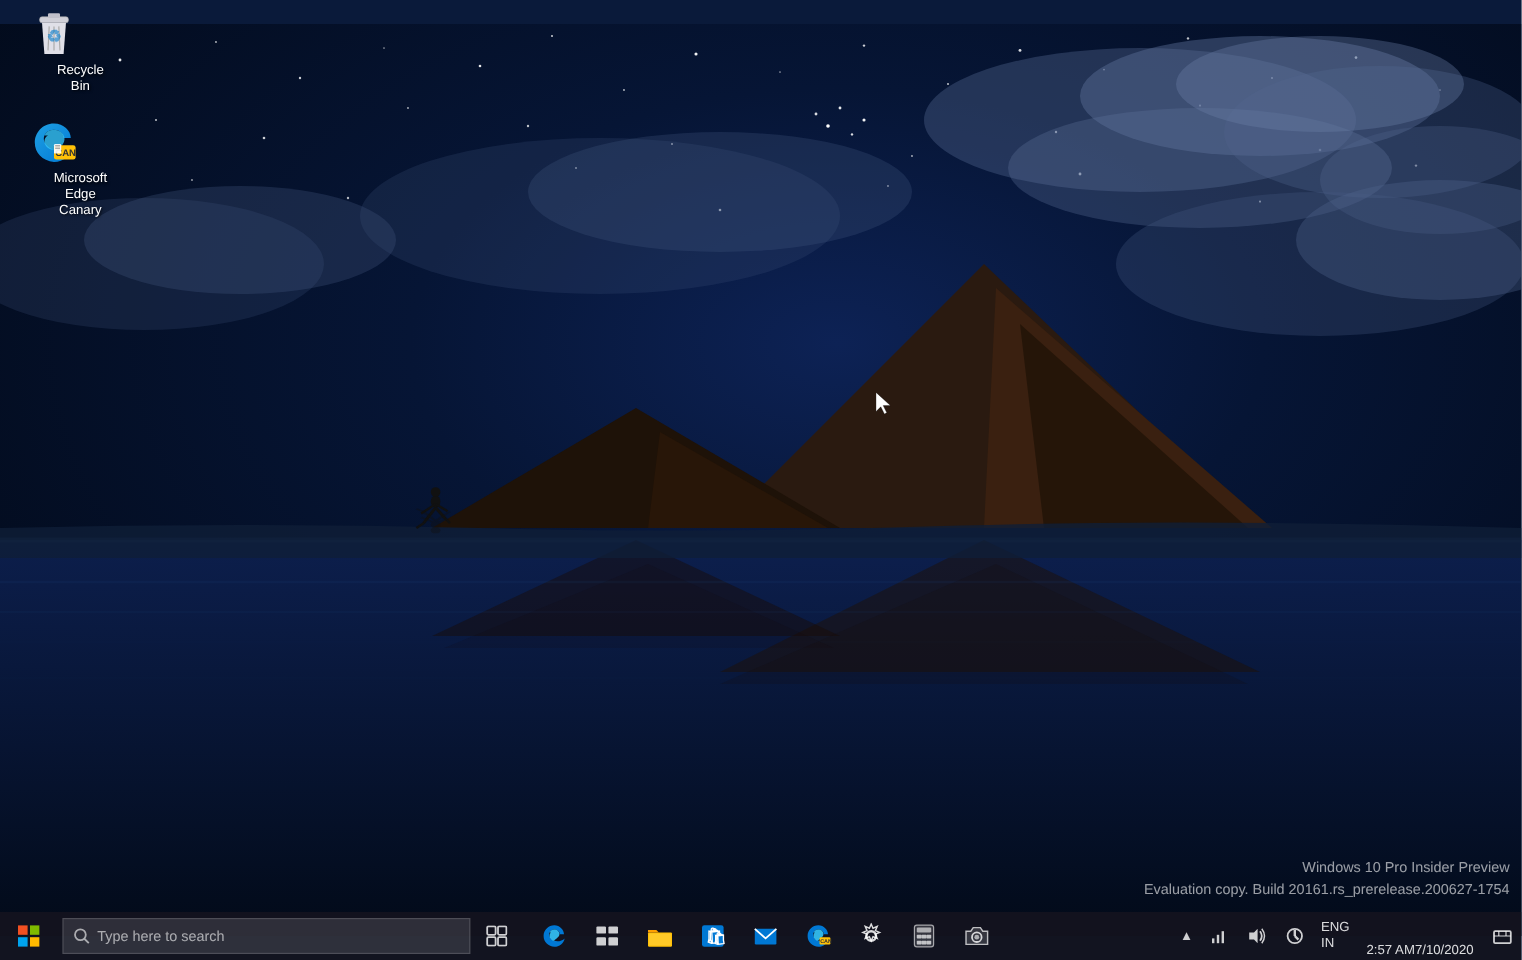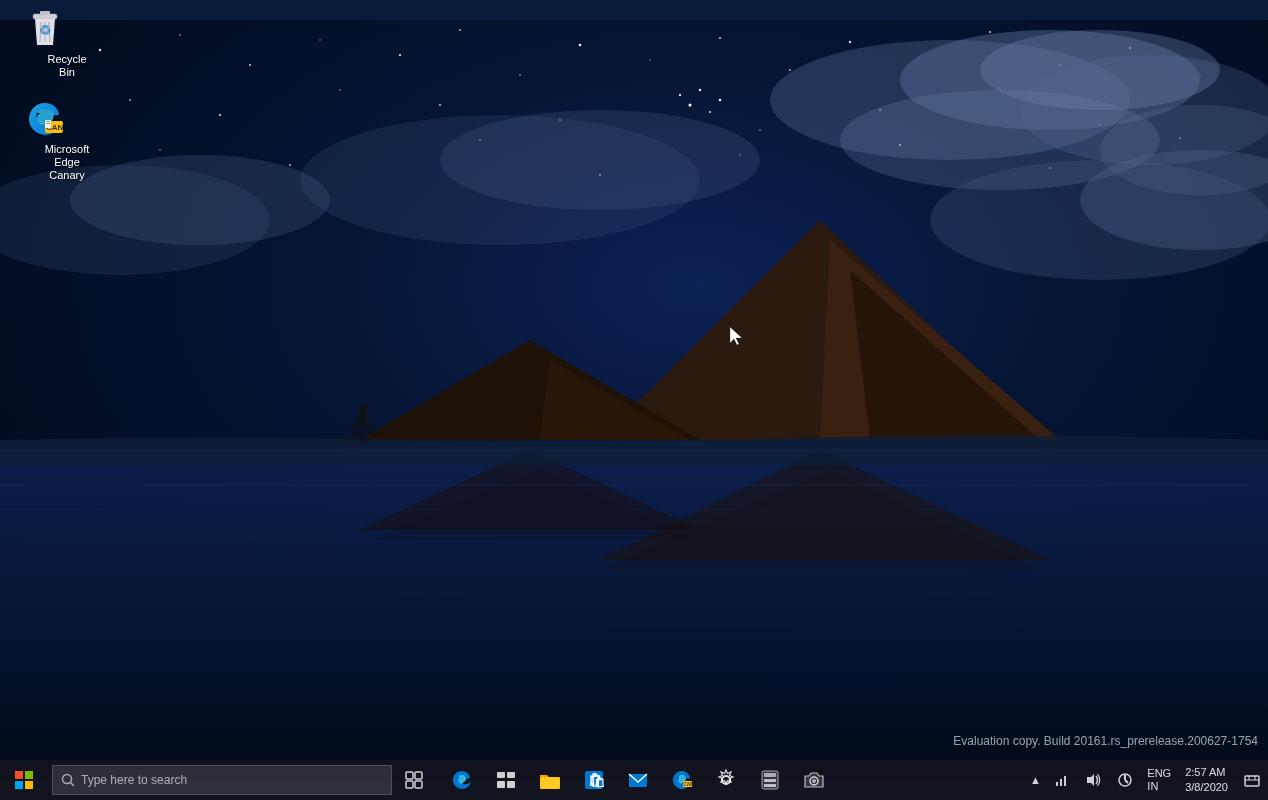--- a/index.html
+++ b/index.html
@@ -185,22 +185,21 @@
       padding: 0 6px;
       cursor: pointer;
       height: 40px;
       color: rgba(255,255,255,0.85);
       font-size: 11px;
       line-height: 1.2;
     }
 
     .clock-area {
       display: flex;
-      flex-direction: column;
-      align-items: flex-start;
+      align-items: flex-end;
       justify-content: center;
       padding: 0 8px;
       cursor: pointer;
       height: 40px;
       color: rgba(255,255,255,0.85);
       font-size: 11px;
       line-height: 1.4;
     }
 
     .notif-btn {
@@ -367,20 +366,21 @@
     <polygon points="540,450 695,520 370,520" fill="rgba(20,10,4,0.3)" opacity="0.45"></polygon>
   </svg>
 
   <div class="cursor">
     <svg width="12" height="18" viewBox="0 0 12 18">
       <polygon points="0,0 0,16 4,12 7,18 9,17 6,11 12,11" fill="white" stroke="rgba(0,0,0,0.5)" stroke-width="0.5"></polygon>
     </svg>
   </div>
 
   <div class="watermark">
+    <div>Windows 10 Pro Insider Preview</div>
     <div>Evaluation copy. Build 20161.rs_prerelease.200627-1754</div>
   </div>
 
   <div class="desktop-icon" style="top:5px;left:5px;">
     <div class="icon-img">
       <svg width="40" height="40" viewBox="0 0 40 40">
 
         <rect x="8" y="5" width="24" height="5" rx="2" fill="#d0d0d8" stroke="#aaa" stroke-width="0.5"></rect>
         <rect x="15" y="2" width="10" height="4" rx="1" fill="#c0c0ca"></rect>
 
@@ -573,21 +573,21 @@
         </svg>
       </div>
 
       <div class="lang-indicator">
         <span>ENG</span>
         <span>IN</span>
       </div>
 
       <div class="clock-area">
         <span>2:57 AM</span>
-        <span>3/8/2020</span>
+        <span>7/10/2020</span>
       </div>
 
       <div class="notif-btn">
         <svg width="16" height="16" viewBox="0 0 16 16">
           <rect x="1" y="4" width="14" height="10" rx="1" fill="none" stroke="rgba(255,255,255,0.8)" stroke-width="1.5"></rect>
           <line x1="1" y1="8" x2="15" y2="8" stroke="rgba(255,255,255,0.8)" stroke-width="1"></line>
           <line x1="5" y1="4" x2="5" y2="8" stroke="rgba(255,255,255,0.8)" stroke-width="1"></line>
           <line x1="11" y1="4" x2="11" y2="8" stroke="rgba(255,255,255,0.8)" stroke-width="1"></line>
         </svg>
       </div>

